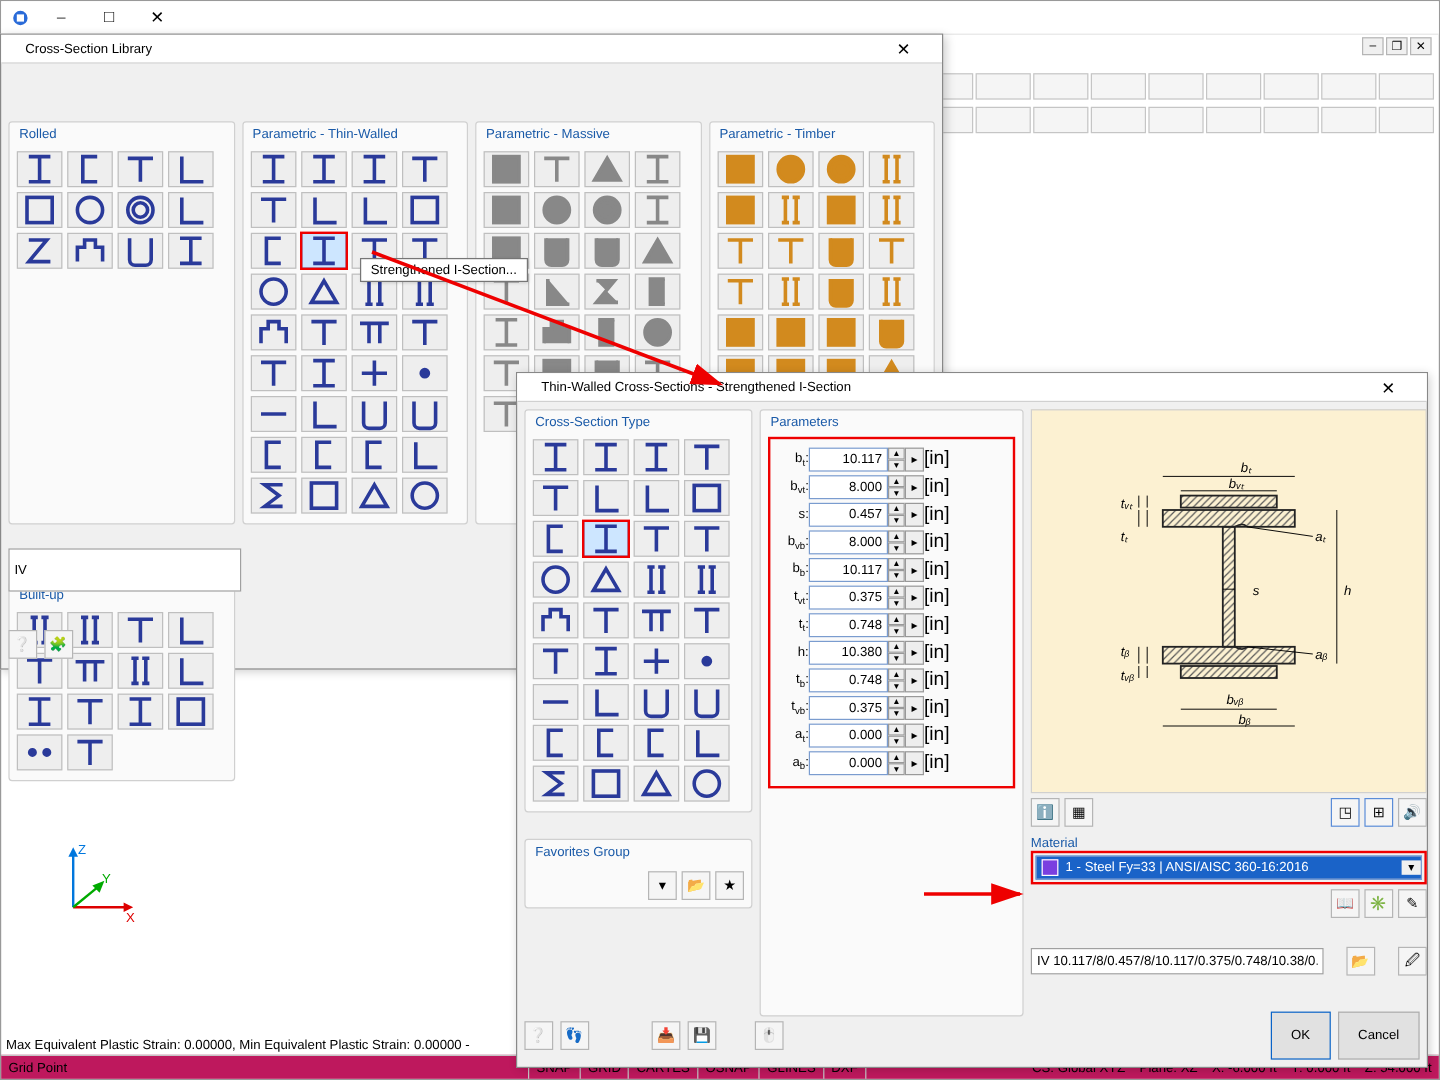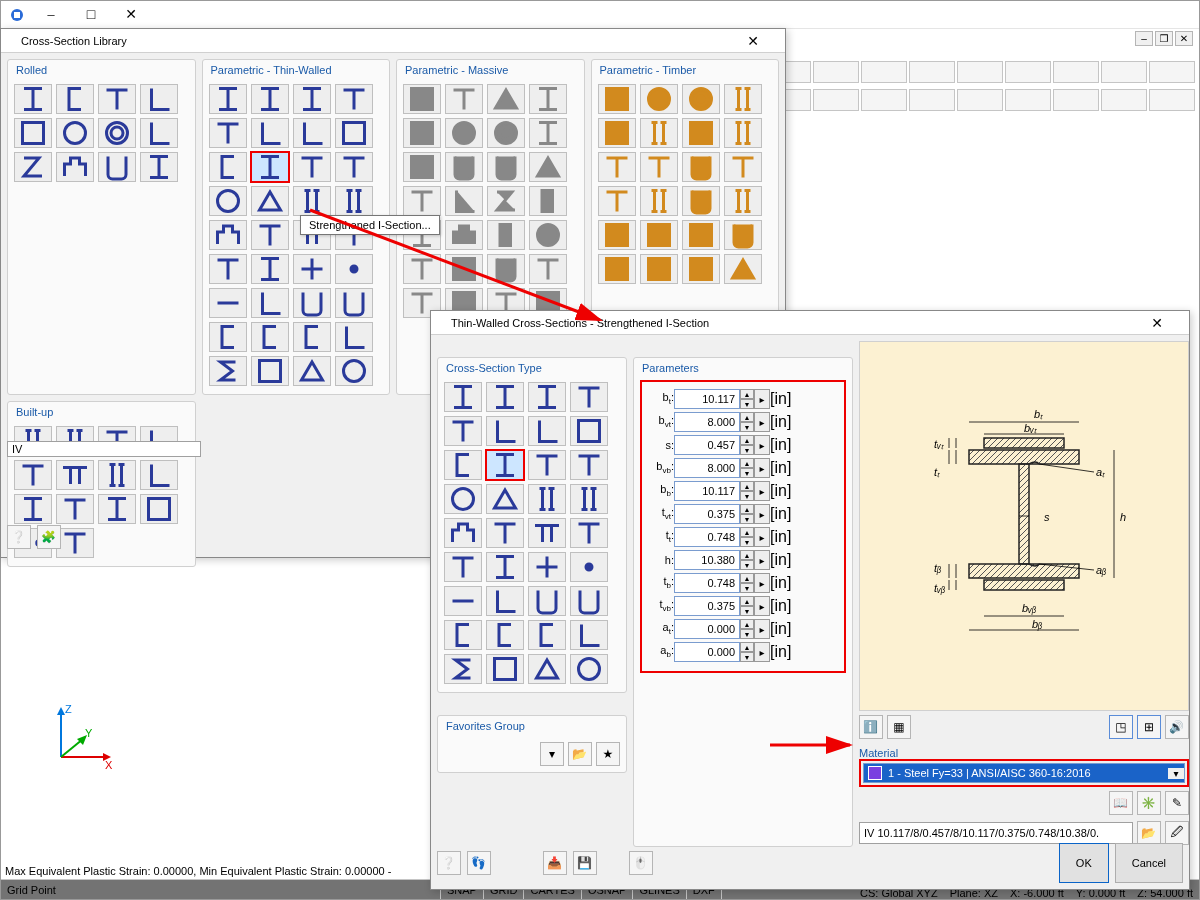--- a/index.html
+++ b/index.html
@@ -25,93 +25,93 @@
 
 
 .dialog { position: absolute; background: #f0f0f0; border: 1px solid #888; box-shadow: 2px 2px 8px rgba(0,0,0,.2); }
 .dialog .dlg-title { height: 24px; display: flex; align-items: center; padding: 0 20px; font-size: 12px; background: #fff; border-bottom: 1px solid #d0d0d0; }
 .dialog .dlg-title .spacer { flex: 1; }
 .dialog .dlg-close { width: 24px; height: 20px; display:flex;align-items:center;justify-content:center; font-size:14px; cursor:pointer; }
 
 .library { top: 28px; left: 0; width: 786px; height: 530px; z-index: 5; }
 .lib-body { padding: 6px; display: flex; flex-direction: column; height: calc(100% - 24px); }
 .lib-row { display: flex; gap: 6px; }
-.group { border: 1px solid #d0d0d0; background: #fafafa; border-radius: 3px; margin-bottom: 6px; }
+.group { border: 1px solid #d0d0d0; background: #fafafa; border-radius: 3px; margin-bottom: 6px; margin-top: 42px; }
 .group-title { color: #1a5aa8; padding: 4px 8px; font-size: 11px; }
 .grid { display: grid; grid-template-columns: repeat(4, 38px); gap: 4px; padding: 4px 6px 8px; }
 .gbtn { width: 38px; height: 30px; background: #eee; border: 1px solid #bfbfbf; display:flex;align-items:center;justify-content:center; cursor:pointer; }
 .gbtn svg { stroke: #2a3a9a; fill: none; stroke-width: 2; }
 .gbtn.massive svg { stroke: #888; fill: #888; }
 .gbtn.timber svg { stroke: #d28a1e; fill: #d28a1e; }
 .gbtn.sel { outline: 2px solid #e00; outline-offset: -1px; background:#cde6ff; border:1px solid #3a8adf; }
 
 
 .tooltip { position: absolute; background: #fff; border: 1px solid #767676; padding: 3px 8px; font-size: 11px; box-shadow: 1px 1px 3px rgba(0,0,0,.2); z-index: 7; }
 
 
 .arrow { position: absolute; z-index: 8; }
 .arrow svg { overflow: visible; }
 
 
 .strength { top: 310px; left: 430px; width: 760px; height: 580px; z-index: 6; }
 .str-body { padding: 6px; display: grid; grid-template-columns: 190px 220px 330px; gap: 6px; height: calc(100% - 60px); }
-.panel { border: 1px solid #d0d0d0; background: #fafafa; border-radius: 3px; margin-top: 16px; }
+.panel { border: 1px solid #d0d0d0; background: #fafafa; border-radius: 3px; }
 .panel .ptitle { color: #1a5aa8; padding: 4px 8px; }
 .params { padding: 4px 8px; }
 .param-outline { border: 2px solid #e00; padding: 4px 4px 6px; margin: -2px; }
 .prow { display: flex; align-items: center; gap: 0; margin: 3px 0; }
 .prow .plabel { width: 28px; text-align: right; font-size: 11px; }
 .prow .plabel sub { font-size: 8px; }
 .prow input { width: 66px; height: 20px; text-align: right; padding: 0 4px; border: 1px solid #7a9ccf; background: #fff; }
 .spin { width: 14px; display:flex; flex-direction:column; }
 .spin button { height: 10px; font-size:7px; line-height:7px; padding:0; border:1px solid #999; background:#eee; cursor:pointer;}
 .pick { width: 16px; height: 20px; border:1px solid #999; background:#eee; display:flex;align-items:center;justify-content:center; cursor:pointer; font-size:10px;}
 .unit { width: 22px; font-size: 16px; }
 
 
-.preview-box { background: #fcf1d2; border: 1px solid #d0d0d0; height: 370px; display:flex;align-items:center;justify-content:center; position: relative; }
+.preview-box { background: #fcf1d2; border: 1px solid #d0d0d0; height: 320px; display:flex;align-items:center;justify-content:center; position: relative; }
 .preview-box svg { }
 .prev-tools { display:flex; gap:4px; margin-top:4px; justify-content:space-between;}
 .mini-btn { width: 24px; height: 24px; border: 1px solid #b5b5b5; background: #f5f5f5; display:flex;align-items:center;justify-content:center; cursor:pointer; font-size:12px;}
 .mini-btn.blue-border { border: 1px solid #5a8cd8; }
 
 
 .material-box { margin-top: 8px; }
 .mat-outline { border: 2px solid #e00; padding: 2px; }
 .mat-select { display:flex; align-items:center; background: #1a63c8; color:#fff; border:1px solid #7a9ccf; height: 20px; }
 .mat-select .swatch { width: 14px; height: 14px; background:#7a3fe0; margin: 0 4px; border:1px solid #fff;}
 .mat-select .mlabel { flex:1; padding: 0 2px; font-size:11px; }
 .mat-select .dd { width: 16px; background:#f0f0f0; color:#000; text-align:center; cursor:pointer; font-size:10px;}
 .mat-btns { display:flex; gap:4px; justify-content:flex-end; margin-top:4px;}
 
 
-.cs-code { display:flex; gap:4px; margin-top:6px; align-items:center;}
+.cs-code { display:flex; gap:19px; margin-top:24px; align-items:center;}
 .cs-code input { flex:1; height:22px; padding:0 4px; border:1px solid #a0a0a0; background:#fff; font-size:11px;}
 
 
 .dlg-bottom { position: absolute; bottom: 6px; left: 6px; right: 6px; display:flex; align-items:center; }
 .dlg-bottom .left { display:flex; gap:6px;}
 .dlg-bottom .right { margin-left:auto; display:flex; gap:6px;}
 .btn { height: 40px; padding: 0 16px; border: 1px solid #adadad; background: #e1e1e1; cursor: pointer; font-size:11px;}
 .btn.primary { border: 1px solid #0a64c8; }
 
 
-.statusbar { position:absolute; bottom:0; left:0; right:0; height:20px; background:#737373; border-top:1px solid #c5c5c5; display:flex; align-items:flex-end; font-size:11px; }
+.statusbar { position:absolute; bottom:0; left:0; right:0; height:20px; background:#be185d; border-top:1px solid #c5c5c5; display:flex; align-items:center; font-size:11px; }
 .status-cell { padding: 0 6px; border-right: 1px solid #c5c5c5; height: 100%; display:flex; align-items:center; }
 .status-coord { padding: 0 6px; }
 .strain-line { position:absolute; bottom: 22px; left: 4px; font-size: 11px; }
 
 
 .axes { position: absolute; left: 40px; bottom: 120px; z-index: 1; }
 
 
 .lib-lower { display: flex; gap: 6px; margin-top: 4px; }
 .lib-lower .panel { flex: 1; }
 .lib-search { width: 200px; }
-.lib-search input { width: 100%; height: 16px; border: 1px solid #a0a0a0; padding: 0 4px; background: #fff; }
+.lib-search input { width: 100%; height: 36px; border: 1px solid #a0a0a0; padding: 0 4px; background: #fff; }
 .user-db-row { display: flex; gap: 4px; padding: 6px; }
 
 .fav-row { display: flex; gap: 4px; padding: 6px; justify-content: flex-end; }
 </style>
 </head>
 <body>
 
 <div class="main-window">
   <div class="titlebar">
     <span class="icon">

